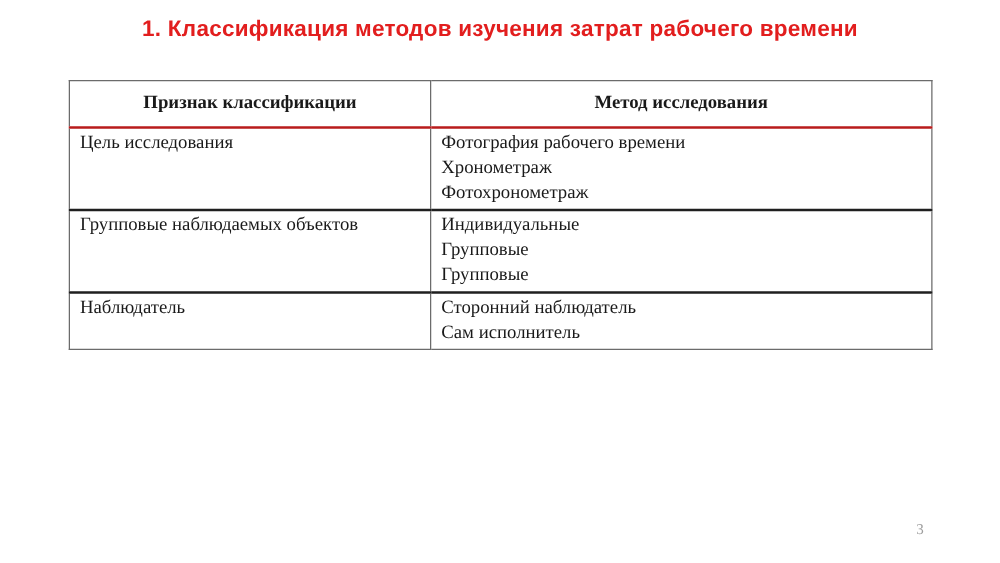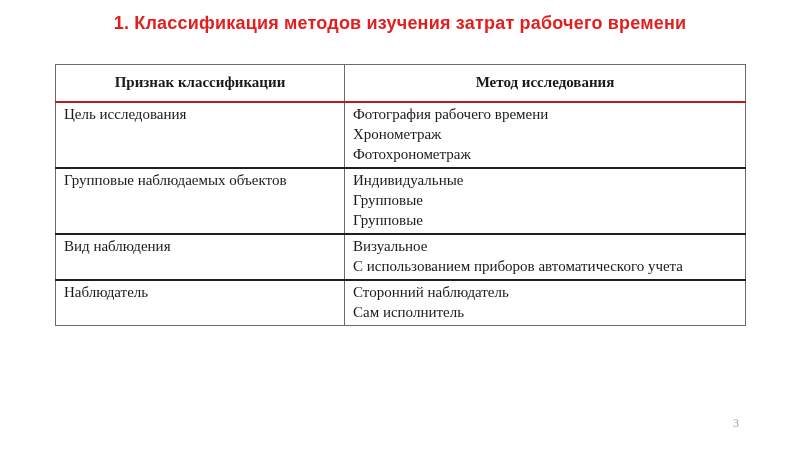--- a/index.html
+++ b/index.html
@@ -95,27 +95,20 @@
         </td>
       </tr>
       <tr class="h63">
         <td>Групповые наблюдаемых объектов</td>
         <td>
           <div class="line">Индивидуальные</div>
           <div class="line">Групповые</div>
           <div class="line">Групповые</div>
         </td>
       </tr>
-      <tr class="h42">
-        <td>Вид наблюдения</td>
-        <td>
-          <div class="line">Визуальное</div>
-          <div class="line">С использованием приборов автоматического учета</div>
-        </td>
-      </tr>
       <tr class="h38">
         <td>Наблюдатель</td>
         <td>
           <div class="line">Сторонний наблюдатель</div>
           <div class="line">Сам исполнитель</div>
         </td>
       </tr>
     </tbody>
   </table>
 

